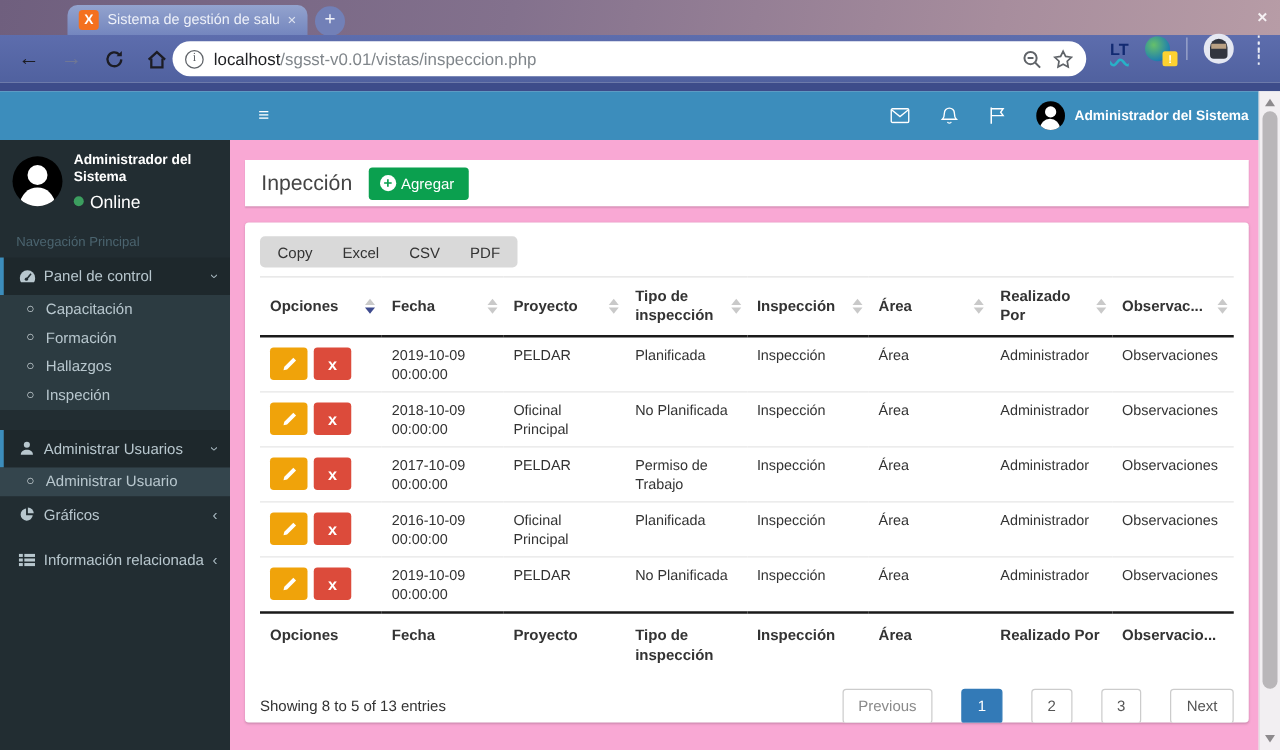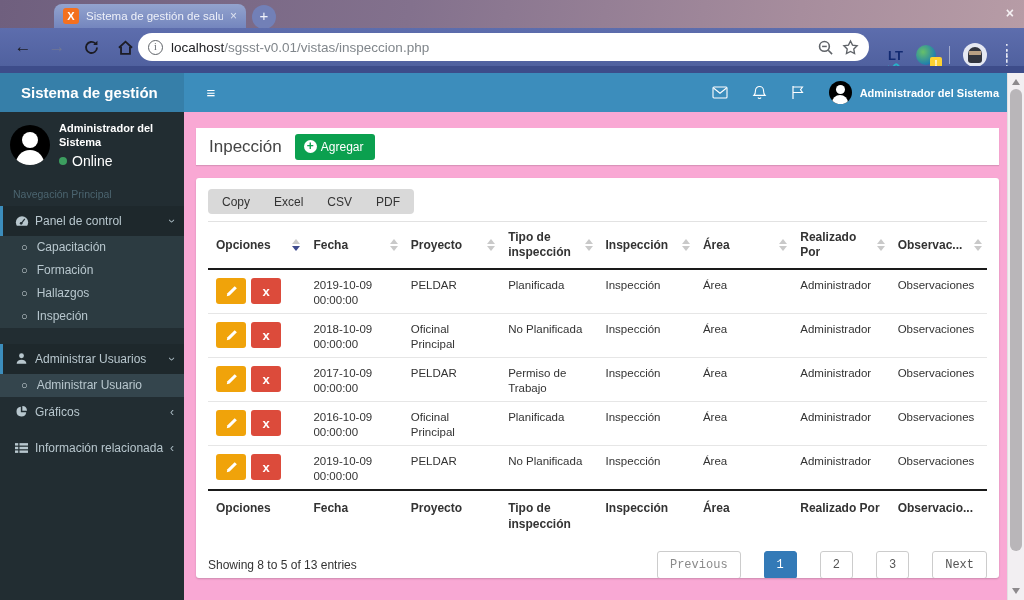--- a/index.html
+++ b/index.html
@@ -25,21 +25,21 @@
   .chrome-edge { position:absolute; top:66px; left:0; width:1024px; height:7px; background:#3d4c8a; }
   .nav-ico { width:34px; text-align:center; font-size:17px; color:#1c1c24; }
   .nav-ico.dim { color:#707795; }
   .addressbar { position:absolute; left:138px; top:33px; width:731px; height:28px; background:#fff;
     border-radius:14px; display:flex; align-items:center; padding:0 10px; gap:8px; }
   .info-ico { width:15px; height:15px; border:1.4px solid #5f6368; border-radius:50%; color:#5f6368;
     font-size:10px; line-height:12px; text-align:center; flex:none; font-family:"Liberation Serif",serif; }
   .url { font-size:13.5px; color:#80868b; white-space:nowrap; overflow:hidden; flex:1; }
   .url b { color:#202124; font-weight:normal; }
   .bar-ico { flex:none; display:flex; align-items:center; }
-  .ext-area { position:absolute; right:14px; top:38px; height:34px; display:flex; align-items:center; gap:13px; }
+  .ext-area { position:absolute; right:14px; top:22px; height:34px; display:flex; align-items:center; gap:13px; }
   .lt-ico { color:#122a72; font-weight:bold; font-size:13px;
     text-decoration:underline wavy #27b2c8 1.5px; text-underline-offset:3px; }
   .globe-ico { width:20px; height:20px; border-radius:50%;
     background:radial-gradient(circle at 35% 35%, #66c06a, #1f7fae 70%, #14538f); position:relative; }
   .globe-badge { position:absolute; right:-6px; bottom:-4px; width:12px; height:12px; border-radius:2px;
     background:#fdd231; color:#fff; font-size:9px; font-weight:bold; text-align:center; line-height:12px; }
   .ext-sep { width:1px; height:18px; background:rgba(255,255,255,.45); }
   .profile-ico { width:24px; height:24px; border-radius:50%; background:#e5e8f2; position:relative; overflow:hidden; }
   .profile-ico::before { content:""; position:absolute; left:5px; top:4px; width:14px; height:16px;
     border-radius:7px 7px 3px 3px; background:#32353e; }
@@ -115,21 +115,21 @@
     height:43px; line-height:15px; }
   tfoot td { font-weight:bold; font-size:12px; border-top:2px solid #1a1a1a; border-bottom:none; height:48px;
     padding-top:10px; line-height:1.3; }
   .btn-edit, .btn-del { display:inline-flex; align-items:center; justify-content:center; width:30px; height:26px;
     border-radius:3px; margin-right:5px; vertical-align:top; }
   .btn-edit { background:#f0a30a; }
   .btn-del { background:#dc4b3b; color:#fff; font-size:13px; font-weight:bold; line-height:1; }
 
   .table-foot { display:flex; align-items:center; margin-top:13px; }
   .info-text { font-size:12px; color:#333; }
-  .paging { margin-left:auto; display:flex; align-items:center;font-family:Liberation Mono, monospace; }
+  .paging { margin-left:auto; display:flex; align-items:center; }
   .pg { border:1px solid #ccc; background:#fff; color:#555; font-size:12px; padding:6px 12px; border-radius:3px;
     margin-left:23px; min-width:30px; text-align:center; }
   .pg.disabled { color:#8a8a8a; }
   .pg.active { background:#337ab7; border-color:#337ab7; color:#fff; }
 
   
   .scrollbar { position:absolute; right:0; top:73px; width:17px; height:527px; background:#f2eff2; border-left:1px solid #e3e0e3; }
   .sb-up, .sb-dn { position:absolute; left:4px; width:0; height:0; border-left:4.5px solid transparent; border-right:4.5px solid transparent; }
   .sb-up { top:6px; border-bottom:6px solid #8d8a8d; }
   .sb-dn { bottom:6px; border-top:6px solid #8d8a8d; }
@@ -187,21 +187,20 @@
   <span class="globe-ico">
     <span class="globe-badge">!</span>
   </span>
   <span class="ext-sep"></span>
   <span class="profile-ico"></span>
   <span class="kebab">⋮<br>⋮<br>⋮</span>
 </div>
 <div class="chrome-edge"></div>
 
 <div class="app-navbar">
-  <div class="brand">Sistema de gestión</div>
   <div class="hamburger">≡</div>
   <div class="nav-right">
     <span class="tico">
       <svg width="16" height="13" viewBox="0 0 16 13">
           <rect x="1" y="1" width="14" height="11" rx="1" fill="none" stroke="#fff" stroke-width="1.1"></rect>
           <path d="M1.5 2l6.5 5.2L14.5 2" fill="none" stroke="#fff" stroke-width="1.1"></path>
         </svg>
     </span>
     <span class="tico">
       <svg width="15" height="16" viewBox="0 0 15 16">

